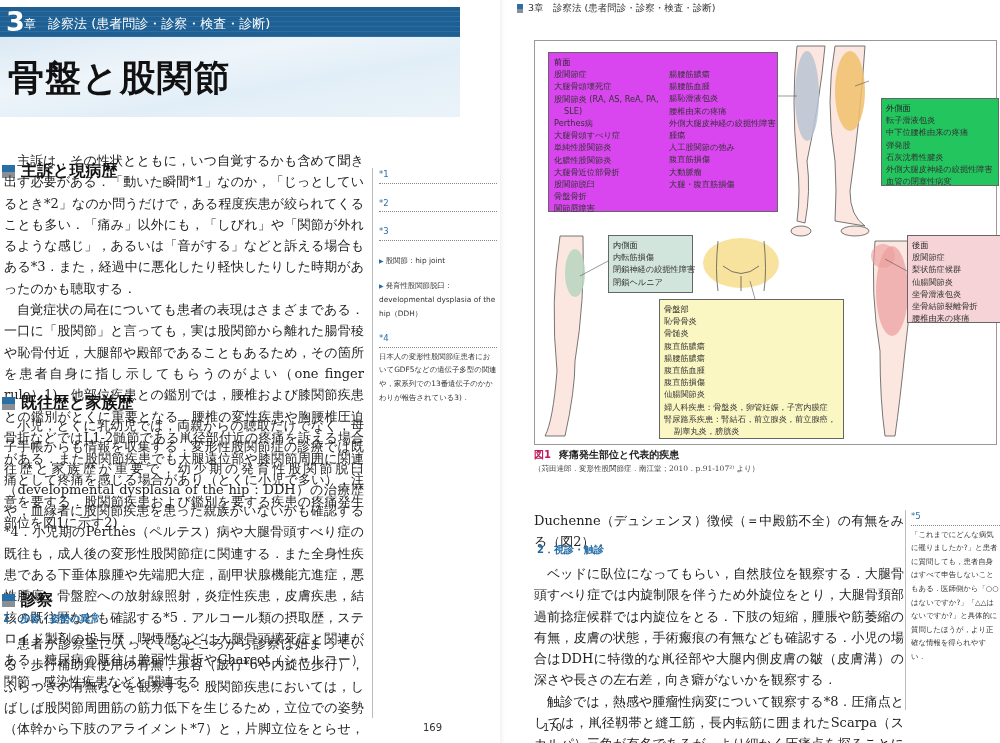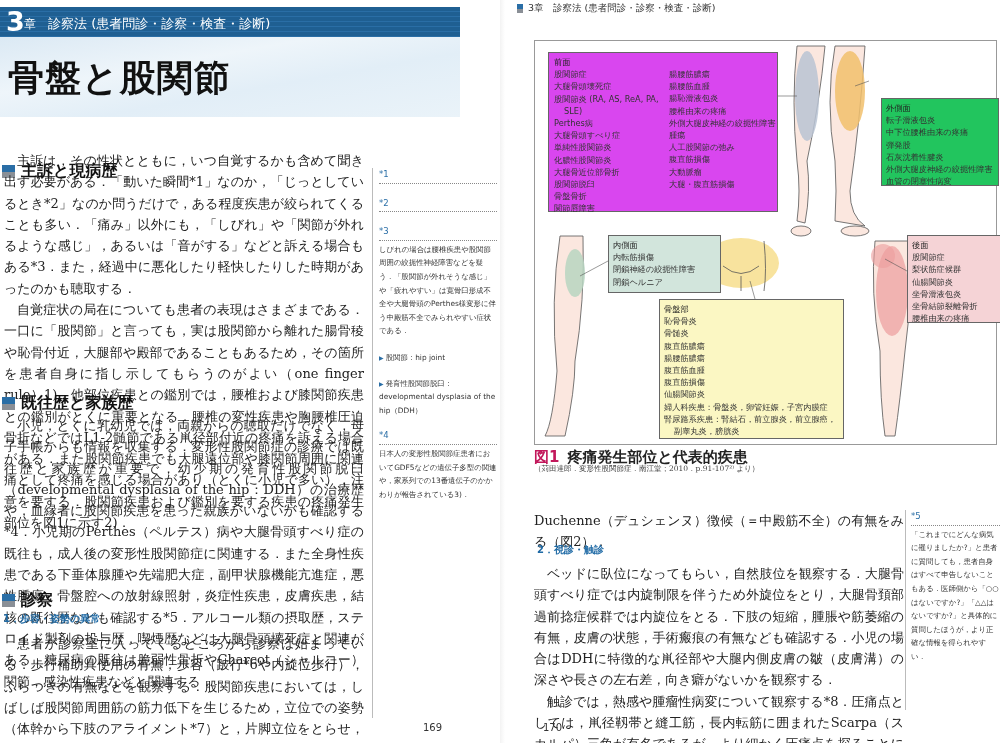--- a/index.html
+++ b/index.html
@@ -40,26 +40,26 @@
   
   .running-head { position: absolute; left: 12px; top: 2px; font-family: "DejaVu Sans", sans-serif; font-size: 9.5px; color: #333; display: flex; align-items: center; }
   .running-mark { width: 6px; height: 9px; background: linear-gradient(to bottom, #2a6ea6 0 60%, #8a8f96 60%); margin-right: 5px; }
   .figure-frame { position: absolute; left: 29px; top: 40px; width: 463px; height: 405px; border: 1px solid #999; background: #fff; }
   .box { position: absolute; border: 1px solid #666; font-family: "DejaVu Sans", sans-serif; font-size: 8.2px; line-height: 12.2px; color: #333; padding: 3px 4px; }
   .box .bt { color: #222; }
   .box-front { left: 13px; top: 11px; width: 230px; height: 160px; background: #d946ef; }
   .box-front .col1 { position: absolute; left: 5px; top: 3px; width: 115px; }
   .box-front .col2 { position: absolute; left: 120px; top: 15px; width: 120px; white-space: nowrap; }
   .box-lateral { left: 346px; top: 9px; width: 118px; height: 88px; background: #22c55e; margin-top: 48px; }
-  .box-medial { left: 73px; top: 194px; width: 113px; height: 58px; background: #d2e5dc; }
+  .box-medial { left: 73px; top: 194px; width: 85px; height: 58px; background: #d2e5dc; }
   .box-posterior { left: 372px; top: 194px; width: 99px; height: 88px; background: #f5d3d6; }
   .box-pelvic { left: 124px; top: 258px; width: 185px; height: 140px; background: #fbf7c3; }
   .indent { padding-left: 10px; }
 
-  .fig-caption { position: absolute; left: 29px; top: 448px; font-family: "DejaVu Sans", sans-serif; font-size: 15px; font-weight: bold; color: #222; }
+  .fig-caption { position: absolute; left: 29px; top: 448px; font-family: "DejaVu Sans", sans-serif; font-size: 10px; font-weight: bold; color: #222; }
   .fig-caption .fig-num { color: #c2185b; margin-right: 8px; }
   .fig-source { position: absolute; left: 29px; top: 464px; font-size: 7.5px; color: #444; }
 
   .rbody { position: absolute; left: 29px; width: 370px; }
   .r-side { position: absolute; left: 400px; top: 510px; width: 95px; border-left: 1px solid #bbb; padding-left: 5px; height: 200px; }
 </style>
 </head>
 <body>
 
 <div class="page left-page">
@@ -100,21 +100,20 @@
 
   <div class="side-col">
     <div class="note">
       <div class="note-id">*1</div>
     </div>
     <div class="note">
       <div class="note-id">*2</div>
     </div>
     <div class="note">
       <div class="note-id">*3</div>
-      <div>しびれの場合は腰椎疾患や股関節周囲の絞扼性神経障害などを疑う．「股関節が外れそうな感じ」や「疲れやすい」は寛骨臼形成不全や大腿骨頭のPerthes様変形に伴う中殿筋不全でみられやすい症状である．</div>
     </div>
     <div class="note term">
       <span class="term-arrow">▶</span><span>股関節：hip joint</span>
     </div>
     <div class="note term">
       <span class="term-arrow">▶</span><span>発育性股関節脱臼：developmental dysplasia of the hip（DDH）</span>
     </div>
     <div class="note">
       <div class="note-id">*4</div>
       <div>日本人の変形性股関節症患者においてGDF5などの遺伝子多型の関連や，家系列での13番遺伝子のかかわりが報告されている3)．</div>

